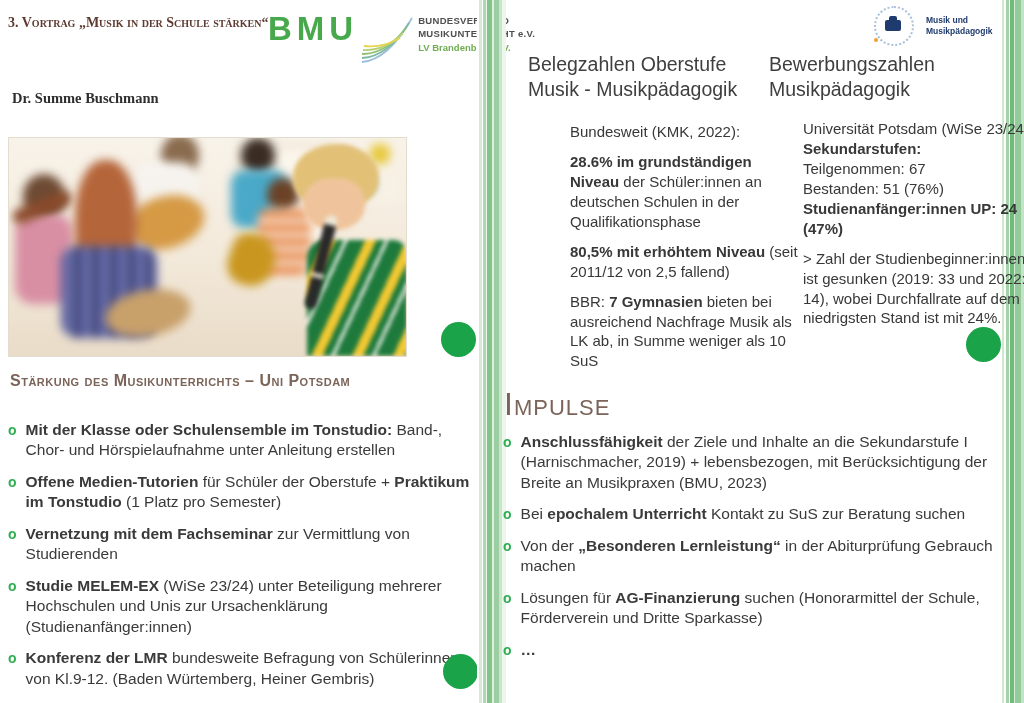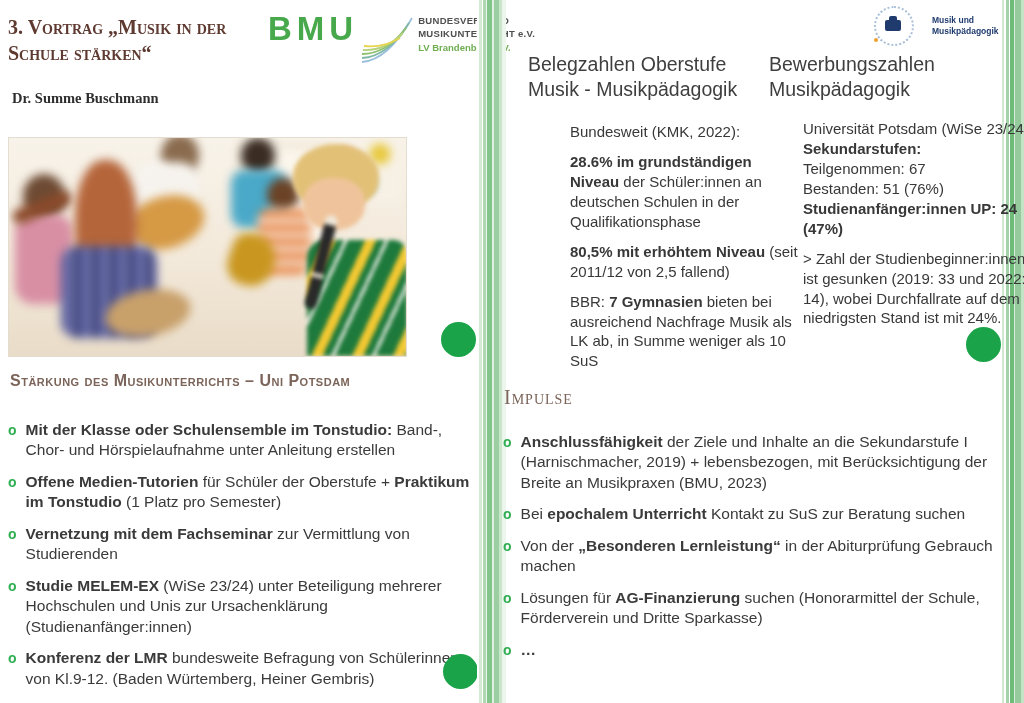--- a/index.html
+++ b/index.html
@@ -4,21 +4,21 @@
 <style>
   html,body{margin:0;padding:0;background:#fff;}
   #stage{position:relative;width:1024px;height:703px;background:#ffffff;overflow:hidden;
          font-family:"Liberation Sans",sans-serif;color:#383838;}
 
   .b{font-weight:bold;}
 
   
   .l-title{position:absolute;left:8px;top:14px;width:270px;
            font-family:"Liberation Serif",serif;font-variant:small-caps;font-weight:bold;
-           font-size:20px;line-height:1.3;color:#5e3a31;}
+           font-size:14px;line-height:1.3;color:#5e3a31;}
   .l-author{position:absolute;left:12px;top:90px;font-family:"Liberation Serif",serif;
             font-weight:bold;font-size:14.5px;color:#2e2e2e;}
 
   .bmu{position:absolute;left:268px;top:12px;display:flex;align-items:flex-start;}
   .bmu-acronym{font-size:33px;font-weight:bold;color:#47a94b;letter-spacing:5px;line-height:1;}
   .bmu-swoosh{margin:2px 2px 0 0;}
   .bmu-org{font-size:9.5px;line-height:1.35;margin-top:3px;}
   .bmu-org .g1{color:#4f4f4f;font-weight:bold;letter-spacing:.3px;}
   .bmu-org .g2{color:#6fae51;font-weight:bold;margin-top:1px;}
 
@@ -42,37 +42,37 @@
     #ffffff 0,#ffffff 2px,#d4ead4 2px,#d4ead4 5px,#ffffff 5px,#ffffff 6px,
     #aed8b2 6px,#aed8b2 9px,#eef7ee 9px,#eef7ee 10px,#83c48b 10px,#83c48b 15px,
     #e0f0e0 15px,#e0f0e0 17px,#9bcfa2 17px,#9bcfa2 22px,#c9e6cb 22px,#c9e6cb 25px,
     #ecf6ec 25px,#ecf6ec 29px);}
   .div-right{left:1001px;width:23px;background:linear-gradient(90deg,
     #ffffff 0,#ffffff 1px,#cfe8cf 1px,#cfe8cf 3px,#ffffff 3px,#ffffff 5px,
     #a4d3a9 5px,#a4d3a9 8px,#ffffff 8px,#ffffff 9px,#6fbc79 9px,#6fbc79 13px,
     #d7ecd8 13px,#d7ecd8 14px,#95cb9c 14px,#95cb9c 20px,#c3e3c5 20px,#c3e3c5 23px);}
 
   
-  .up-logo{position:absolute;left:874px;top:6px;display:flex;align-items:center;gap:18px;}
+  .up-logo{position:absolute;left:874px;top:6px;display:flex;align-items:center;gap:12px;}
   .up-ring{position:relative;width:36px;height:36px;border:2px dotted #a9c0d8;border-radius:50%;}
   .up-emblem{position:absolute;left:9px;top:12px;width:16px;height:11px;background:#1f3b6e;border-radius:2px;}
   .up-emblem:before{content:"";position:absolute;left:4px;top:-4px;width:8px;height:4px;background:#1f3b6e;border-radius:2px 2px 0 0;}
   .up-dot{position:absolute;left:-2px;bottom:2px;width:4px;height:4px;background:#f0a030;border-radius:50%;}
   .up-label{width:70px;font-size:8.5px;line-height:1.25;color:#1f3b6e;font-weight:bold;}
 
   .col-h{position:absolute;font-size:19.5px;line-height:1.3;color:#3f3f3f;}
   .col1-h{left:528px;top:52px;width:238px;}
   .col2-h{left:769px;top:52px;width:228px;}
   .col-body{position:absolute;font-size:15px;line-height:1.33;color:#383838;margin-left:35px;}
   .col1-b{left:535px;top:122px;width:228px;}
   .col2-b{left:768px;top:119px;width:233px;}
   .para{margin:0 0 10px 0;white-space:pre-line;}
 
-  .impulse-h{position:absolute;left:504px;top:386px;font-variant:small-caps;font-size:20px;
-             color:#7b6459;letter-spacing:1px;font-family:Liberation Serif, serif;}
+  .impulse-h{position:absolute;left:504px;top:386px;font-variant:small-caps;font-size:32px;
+             color:#7b6459;letter-spacing:1px;}
 
   .dot{position:absolute;width:35px;height:35px;border-radius:50%;background:#1aa349;}
   .dot1{left:441px;top:322px;}
   .dot2{left:443px;top:654px;}
   .dot3{left:966px;top:327px;}
 </style>
 </head>
 <body>
 
 <div id="stage">

